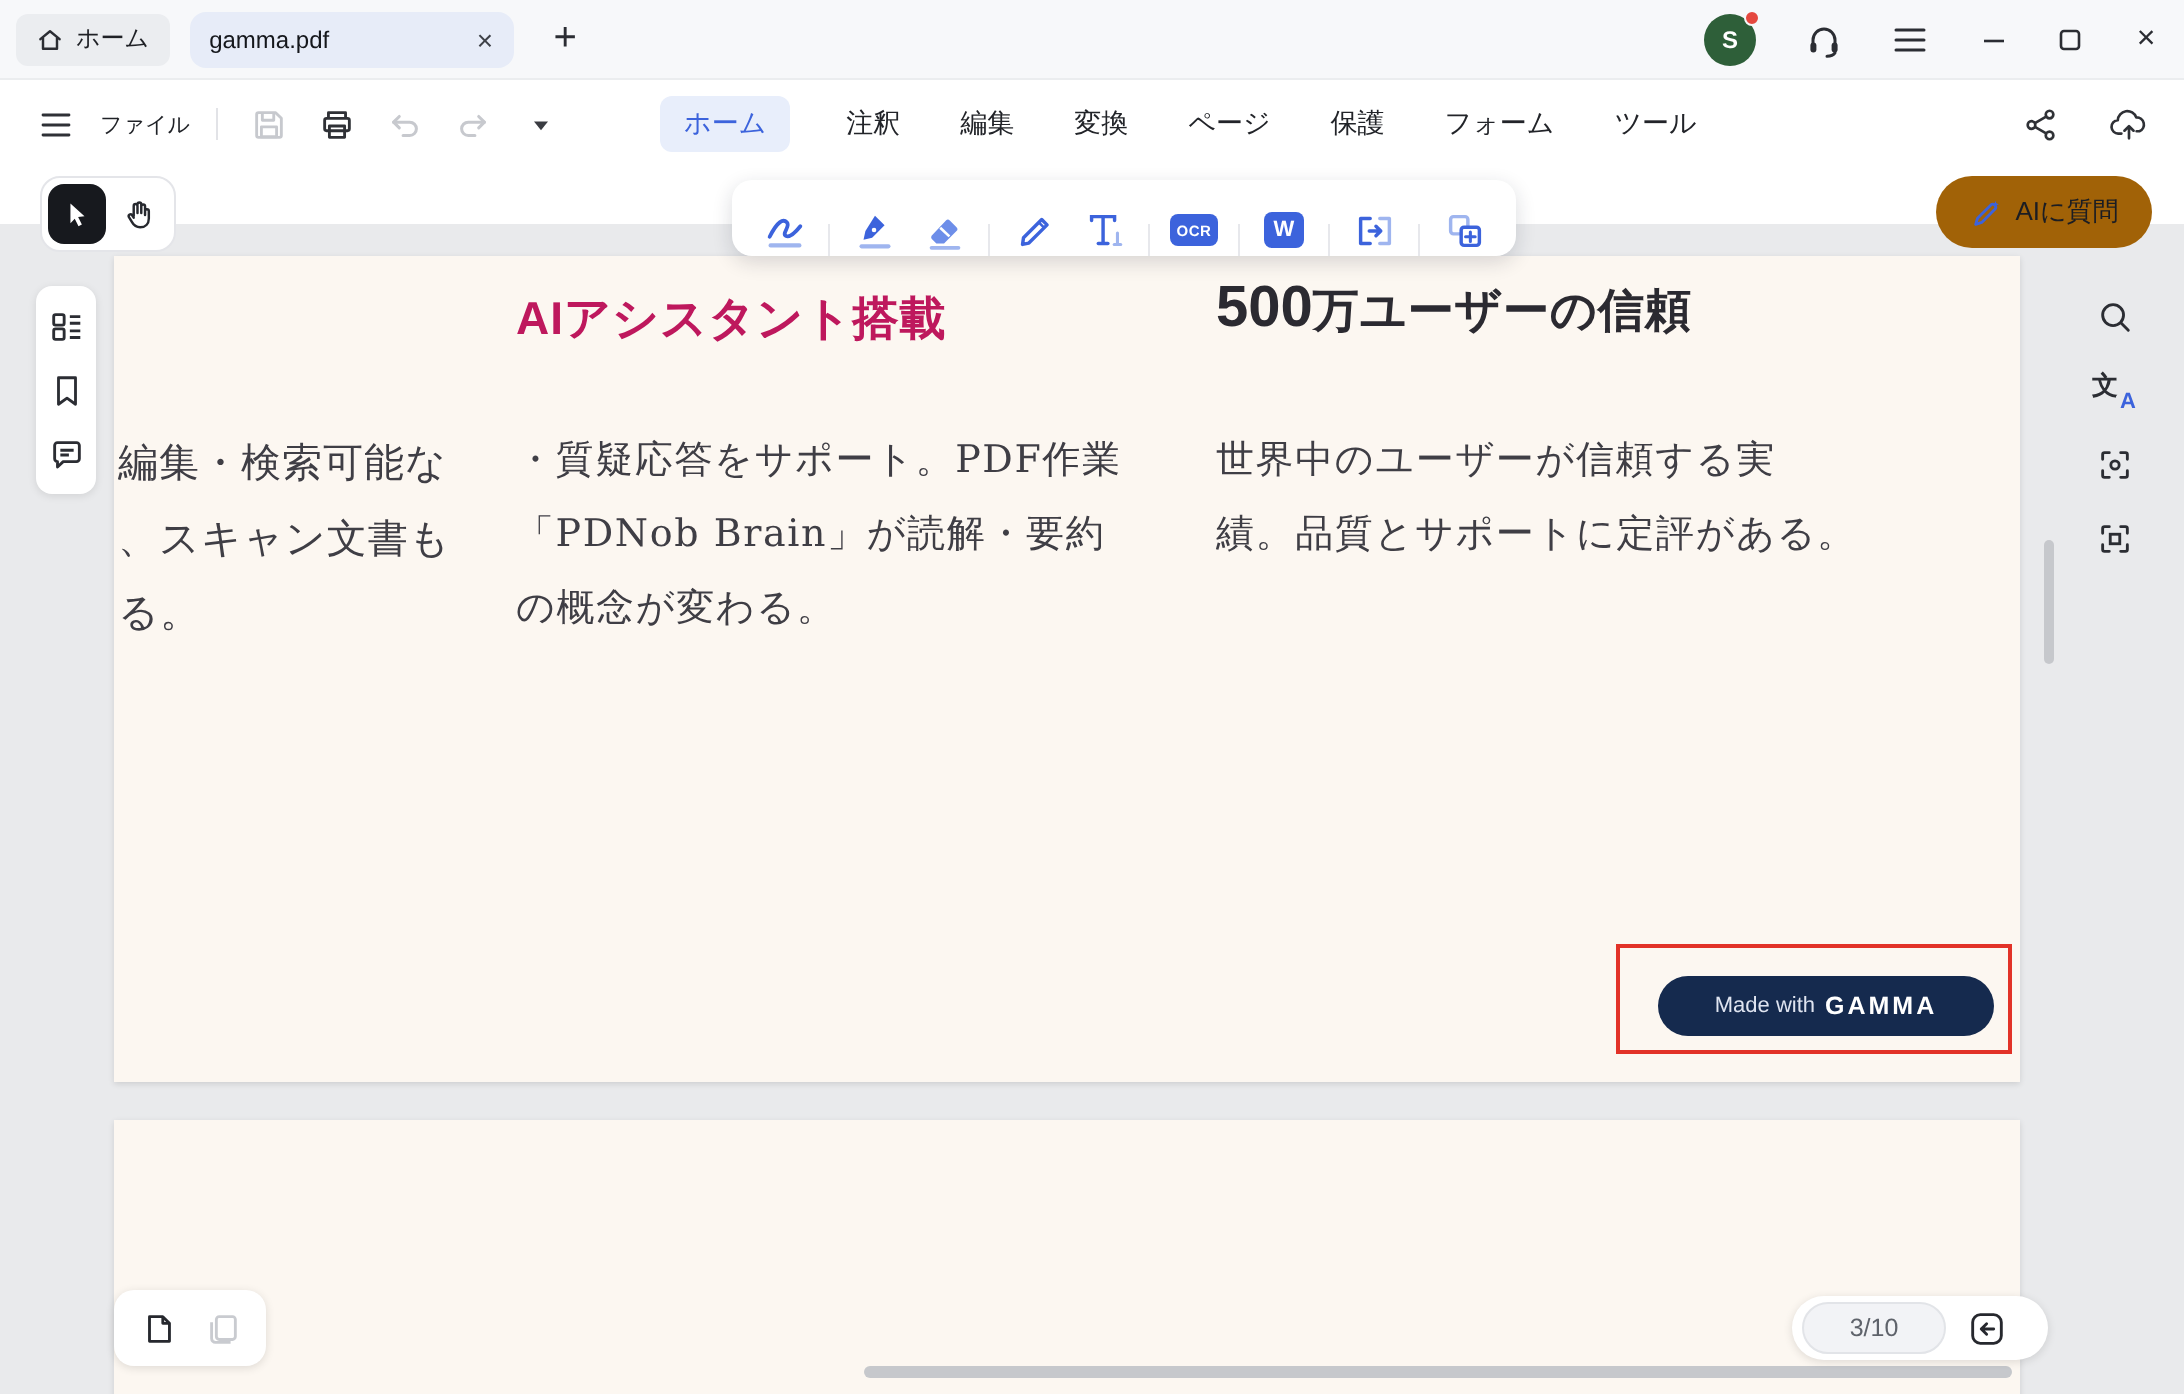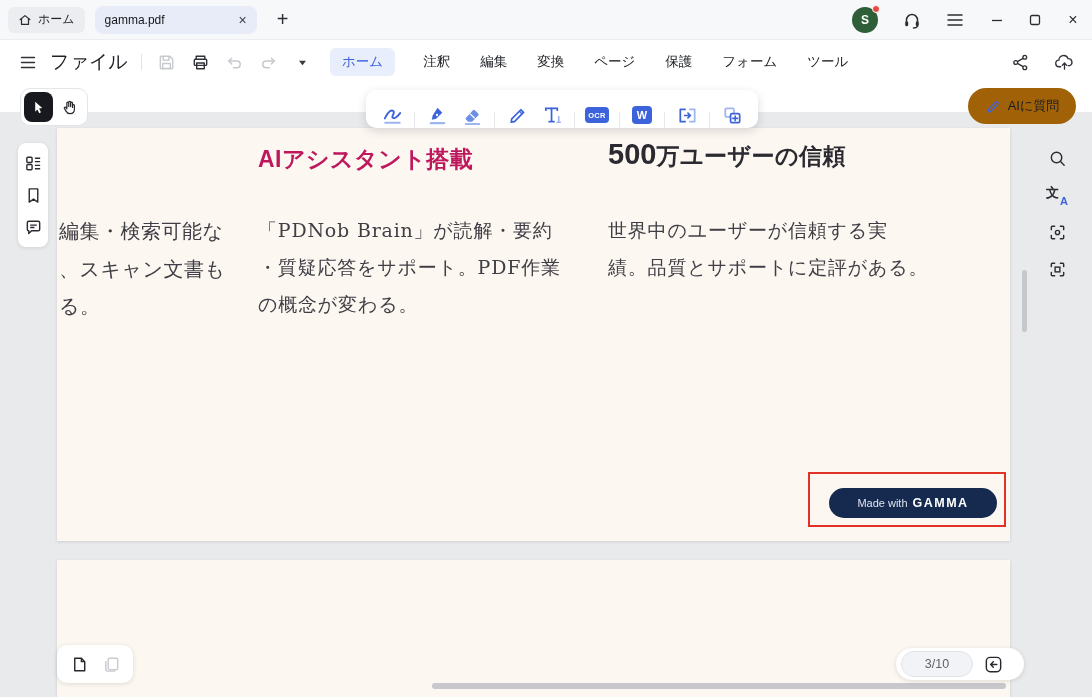--- a/index.html
+++ b/index.html
@@ -28,21 +28,21 @@
   .avatar-dot { position:absolute; top:-2px; right:-2px; width:8px; height:8px; background:#e5483f;
                 border:1.5px solid #f7f8fa; border-radius:50%; }
   .tb-icon { color:#2b2d33; display:flex; align-items:center; justify-content:center; }
   .headset { margin-right:24px; }
   .tb-menu { margin-right:14px; }
   .winctl { width:38px; height:40px; display:flex; align-items:center; justify-content:center; color:#2b2d33; font-size:16px; }
 
   
   .menubar { position:absolute; top:40px; left:0; right:0; height:44px; background:#fff; z-index:9; }
   .mb-left { position:absolute; left:16px; top:0; height:44px; display:flex; align-items:center; gap:10px; color:#2f3136; }
-  .mb-file { font-size:19px; color:#1f2126; }
+  .mb-file { font-size:11px; color:#1f2126; }
   .vdiv { width:1px; height:16px; background:#e2e3e7; margin:0 3px; }
   .mb-icon { width:24px; height:24px; display:flex; align-items:center; justify-content:center; color:#2f3136; }
   .mb-icon.disabled { color:#c7c9ce; }
   .mb-tabs { position:absolute; left:330px; top:0; height:44px; display:flex; align-items:center; gap:26px; }
   .rtab { font-size:13.5px; color:#222429; padding:5px 2px; white-space:nowrap; }
   .rtab.active { background:#e8eefb; color:var(--accent-blue); padding:5px 12px; border-radius:6px; }
   .mb-right { position:absolute; right:16px; top:0; height:44px; display:flex; align-items:center; gap:20px; color:#2f3136; }
 
   
   .toolbelt { position:absolute; top:84px; left:0; right:0; height:28px; background:#fff; z-index:3; }
@@ -317,22 +317,22 @@
   <div class="canvas">
     <div class="page page1">
       <div class="col1 doc-serif">
         <div>編集・検索可能な</div>
         <div>、スキャン文書も</div>
         <div>る。</div>
       </div>
 
       <h2 class="h2a">AIアシスタント搭載</h2>
       <div class="body2 doc-serif">
+        <div>・質疑応答をサポート。PDF作業</div>
         <div>「PDNob Brain」が読解・要約</div>
-        <div>・質疑応答をサポート。PDF作業</div>
         <div>の概念が変わる。</div>
       </div>
 
       <h2 class="h2b">
         <span class="num">500</span>
         <span class="rest">万ユーザーの信頼</span>
       </h2>
       <div class="body3 doc-serif">
         <div>世界中のユーザーが信頼する実</div>
         <div>績。品質とサポートに定評がある。</div>

